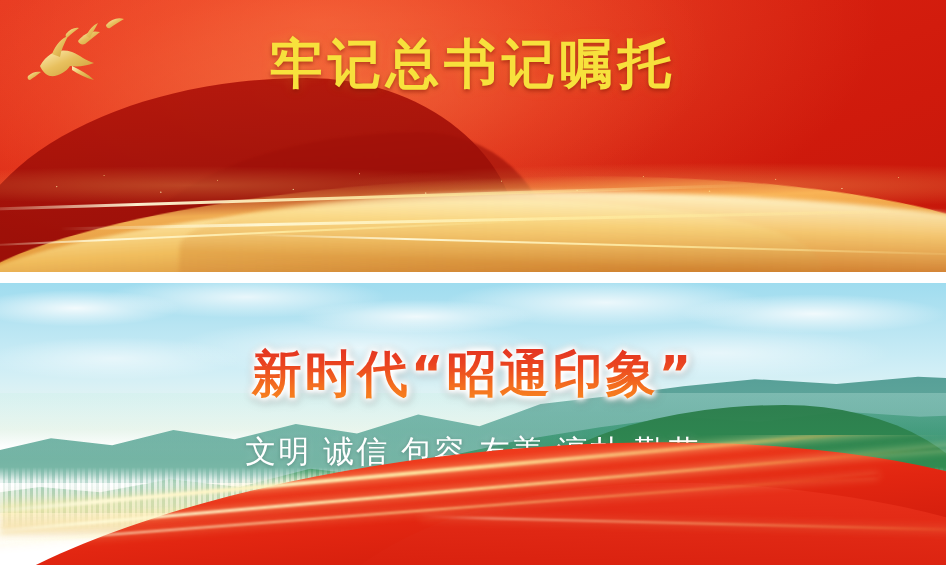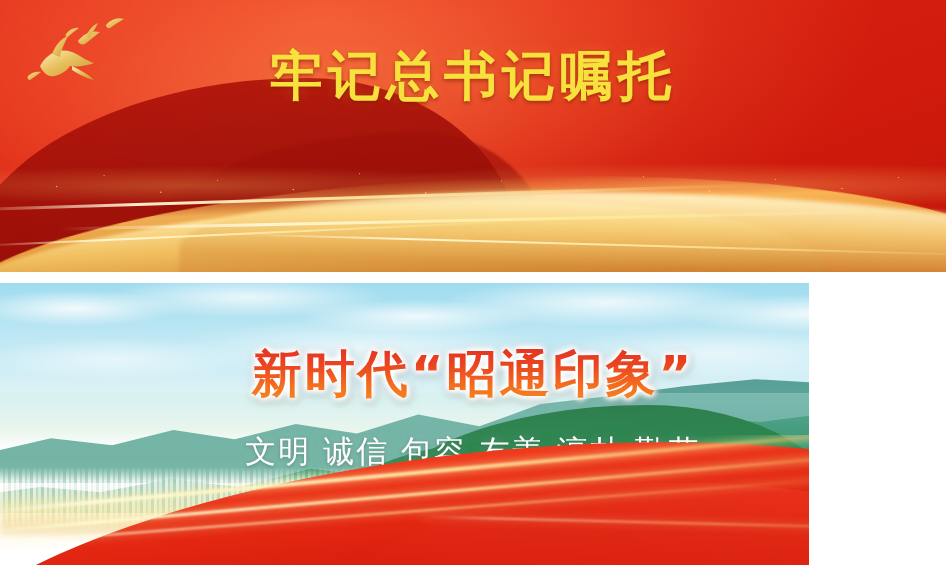--- a/index.html
+++ b/index.html
@@ -147,21 +147,21 @@
   
   .doves {
     position: absolute;
     left: 22px; top: 14px;
     width: 120px; height: 78px;
   }
 
   
   .top-title {
     position: absolute;
-    left: 0; top: 42px;
+    left: 0; top: 30px;
     width: 946px;
     text-align: center;
     color: #f7e13c;
     font-family: "DejaVu Serif", "Liberation Serif", serif;
     font-weight: 700;
     font-size: 53px;
     line-height: 66px;
     letter-spacing: 5px;
     text-shadow: 0 2px 4px rgba(120,10,0,0.55), 0 0 12px rgba(255,200,60,0.25);
     white-space: nowrap;
@@ -174,21 +174,21 @@
     position: absolute;
     left: 0; top: 272px;
     width: 946px; height: 11px;
     background: #ffffff;
   }
 
   
   .banner-bottom {
     position: absolute;
     left: 0; top: 283px;
-    width: 809px;
+    width: 946px;
     height: 282px;
     overflow: hidden;
     background: linear-gradient(180deg,
        #9fdcef 0%, #b6e4f2 14%, #cfeef6 30%, #e4f4f3 44%, #eef6ee 52%, #ffffff 58%);
   }
   
   .clouds {
     position: absolute; left: 0; top: 0; width: 946px; height: 140px;
     background:
       radial-gradient(ellipse 150px 26px at 8% 18%, rgba(255,255,255,.85), transparent 70%),

